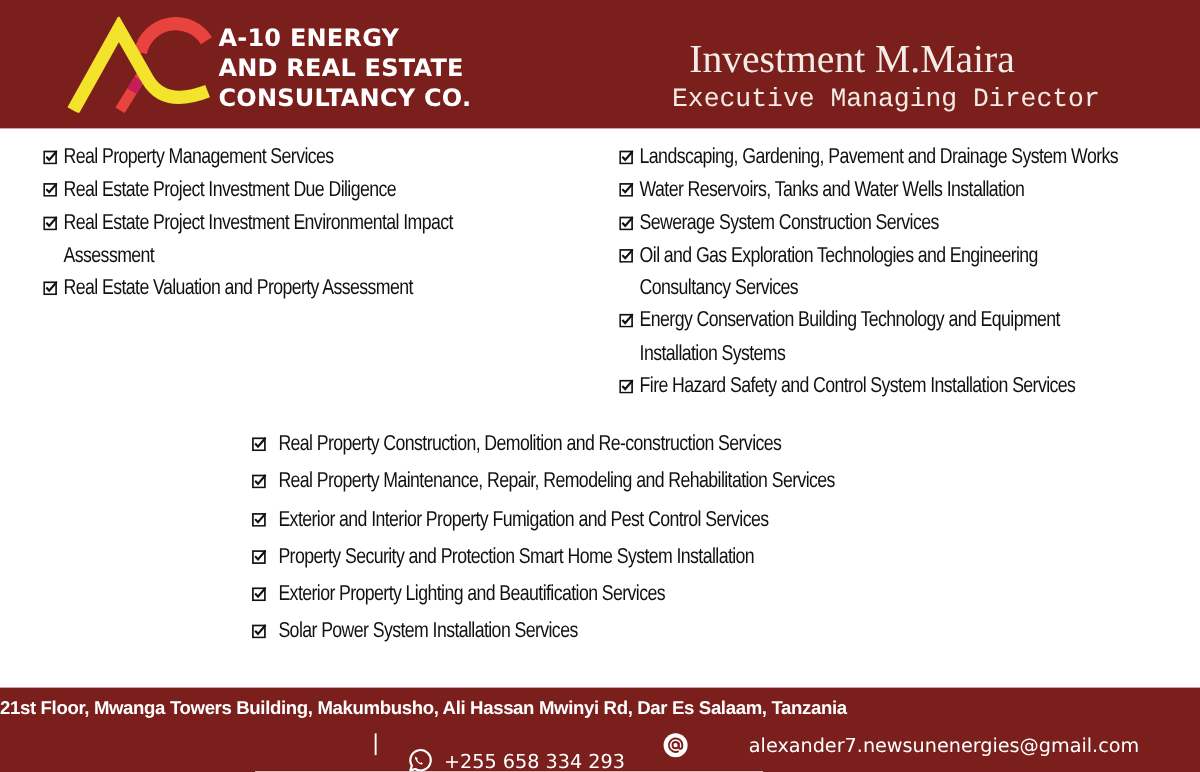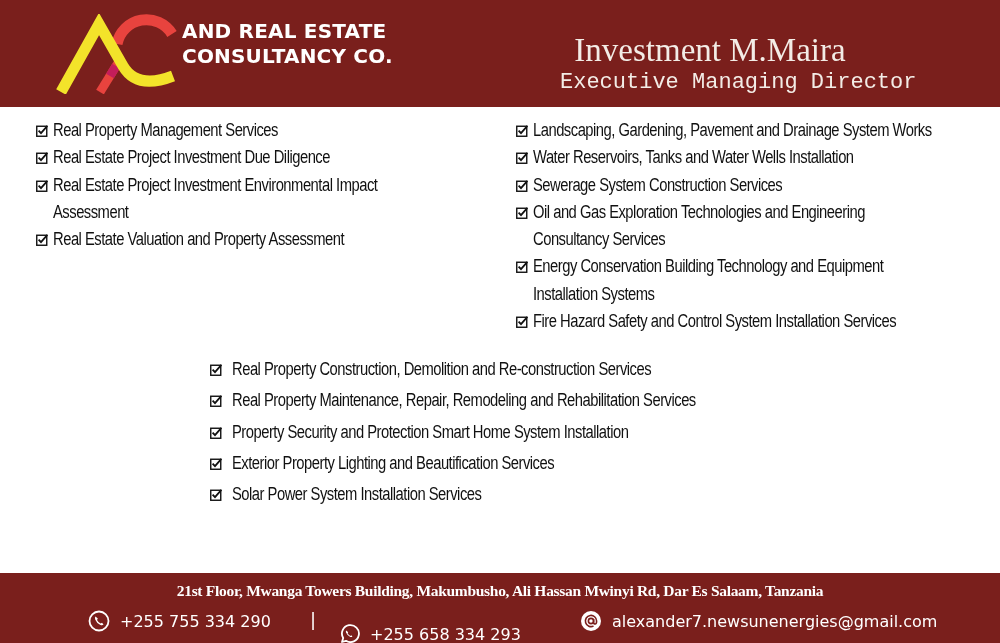--- a/index.html
+++ b/index.html
@@ -41,22 +41,22 @@
     .list-right { left: 513px; top: 117px; }
     .list-center { left: 207px; top: 354px; }
     .list-center li { line-height: 31.3px; padding-left: 25px; }
     .list-center li .chk { top: 10px; }
 
     .footer {
       position: absolute; left: 0; top: 573px; width: 1000px; height: 70px;
       background: #7a1f1c; color: #ffffff;
     }
     .address {
-      position: absolute; left: 0; top: 9px; width: 1000px; text-align: center;
-      font-family: Liberation Serif, serif; font-size: 15.5px; font-weight: bold;
+      position: absolute; left: 0; top: 9px; width: 1000px; 
+      font-family: Liberation Sans, sans-serif; font-size: 15.5px; font-weight: bold;
       letter-spacing: -0.3px; white-space: nowrap;
     }
     .contacts {
       position: absolute; left: 0; top: 35px; width: 1000px; height: 26px;
       font-family: "DejaVu Sans", sans-serif; font-size: 16px; white-space: nowrap;
     }
     .c-item { position: absolute; top: 0; display: flex; align-items: center; height: 26px; }
     .c-icon { width: 22px; height: 22px; margin-right: 10px; }
     .sep { position: absolute; left: 310px; top: 1px; font-size: 18px; }
   </style>
@@ -67,20 +67,21 @@
   <svg class="logo-mark" viewBox="0 0 125 80">
 
     <path d="M62 30 A30 30 0 0 1 117 20" stroke="#e8433e" stroke-width="11" fill="none" stroke-linecap="butt"></path>
 
     <path d="M45 78 L66 44" stroke="#e8433e" stroke-width="9" fill="none"></path>
     <path d="M55 62 L61 52" stroke="#c41d5a" stroke-width="9" fill="none"></path>
 
     <path d="M6 78 L44 10 L68 52 Q82 76 118 62" stroke="#f3e32a" stroke-width="11" fill="none" stroke-linejoin="miter"></path>
   </svg>
   <div class="company-name">
+    <div>A-10 ENERGY</div>
     <div>AND REAL ESTATE</div>
     <div>CONSULTANCY CO.</div>
   </div>
   <div class="person">
     <div class="person-name">Investment M.Maira</div>
     <div class="person-title">Executive Managing Director</div>
   </div>
 </div>
 
 <ul class="list list-left" id="list-left">
@@ -132,50 +133,47 @@
         <rect x="0.75" y="1.25" width="10" height="10" fill="none" stroke="#111" stroke-width="1.4"></rect>
         <path d="M2.6 5.6 L5 8.2 L11.4 0.8" fill="none" stroke="#111" stroke-width="1.8"></path>
       </svg><span class="txt">Real Property Construction, Demolition and Re-construction Services</span></li>
     <li><svg class="chk" viewBox="0 0 12 12">
         <rect x="0.75" y="1.25" width="10" height="10" fill="none" stroke="#111" stroke-width="1.4"></rect>
         <path d="M2.6 5.6 L5 8.2 L11.4 0.8" fill="none" stroke="#111" stroke-width="1.8"></path>
       </svg><span class="txt">Real Property Maintenance, Repair, Remodeling and Rehabilitation Services</span></li>
     <li><svg class="chk" viewBox="0 0 12 12">
         <rect x="0.75" y="1.25" width="10" height="10" fill="none" stroke="#111" stroke-width="1.4"></rect>
         <path d="M2.6 5.6 L5 8.2 L11.4 0.8" fill="none" stroke="#111" stroke-width="1.8"></path>
+      </svg><span class="txt">Exterior and Interior Property Fumigation and Pest Control Services</span></li>
+    <li><svg class="chk" viewBox="0 0 12 12">
+        <rect x="0.75" y="1.25" width="10" height="10" fill="none" stroke="#111" stroke-width="1.4"></rect>
+        <path d="M2.6 5.6 L5 8.2 L11.4 0.8" fill="none" stroke="#111" stroke-width="1.8"></path>
       </svg><span class="txt">Property Security and Protection Smart Home System Installation</span></li>
     <li><svg class="chk" viewBox="0 0 12 12">
         <rect x="0.75" y="1.25" width="10" height="10" fill="none" stroke="#111" stroke-width="1.4"></rect>
         <path d="M2.6 5.6 L5 8.2 L11.4 0.8" fill="none" stroke="#111" stroke-width="1.8"></path>
       </svg><span class="txt">Exterior Property Lighting and Beautification Services</span></li>
     <li><svg class="chk" viewBox="0 0 12 12">
         <rect x="0.75" y="1.25" width="10" height="10" fill="none" stroke="#111" stroke-width="1.4"></rect>
         <path d="M2.6 5.6 L5 8.2 L11.4 0.8" fill="none" stroke="#111" stroke-width="1.8"></path>
       </svg><span class="txt">Solar Power System Installation Services</span></li>
   </ul>
 
 <div class="footer">
   <div class="address">21st Floor, Mwanga Towers Building, Makumbusho, Ali Hassan Mwinyi Rd, Dar Es Salaam, Tanzania</div>
   <div class="contacts">
-    <div class="c-item" style="left:88px;">
-      <svg class="c-icon" viewBox="0 0 22 22">
-        <circle cx="11" cy="11" r="9.5" fill="none" stroke="#fff" stroke-width="1.8"></circle>
-        <path d="M7.5 6.5 Q6.5 7.5 7.2 9.5 Q8.8 13.5 12.5 15 Q14.5 15.7 15.5 14.5 L14 12.8 L12.6 13.6 Q10.2 12.3 9 10 L9.8 8.6 Z" fill="#fff"></path>
-      </svg>
-      <span>+255 755 334 290</span>
-    </div>
     <span class="sep">|</span>
     <div class="c-item" style="left:338px;margin-top:13px;">
       <svg class="c-icon" viewBox="0 0 22 22">
         <path d="M4 19 L5.2 15 A8.5 8.5 0 1 1 8 17.8 Z" fill="none" stroke="#fff" stroke-width="1.8" stroke-linejoin="round"></path>
         <path d="M8.3 7.5 Q7.6 8.2 8 9.6 Q9.2 12.6 12.3 13.9 Q13.7 14.3 14.4 13.5 L13.3 12.3 L12.3 12.9 Q10.5 12 9.6 10.2 L10.2 9.2 Z" fill="#fff"></path>
       </svg>
       <span>+255 658 334 293</span>
     </div>
-    <div class="c-item" style="left:580px;">
+    <div class="c-item" style="left:552px;gap:40px;">
       <svg class="c-icon" viewBox="0 0 22 22">
         <circle cx="11" cy="11" r="10" fill="#fff"></circle>
         <circle cx="11" cy="11" r="2.6" fill="none" stroke="#7a1f1c" stroke-width="1.6"></circle>
         <path d="M13.6 9 L13.6 12.2 Q13.6 14 15.2 14 Q16.6 14 16.6 11 A5.6 5.6 0 1 0 13.5 16" fill="none" stroke="#7a1f1c" stroke-width="1.6"></path>
       </svg>
       <span>alexander7.newsunenergies@gmail.com</span>
     </div>
   </div>
 </div>
 

